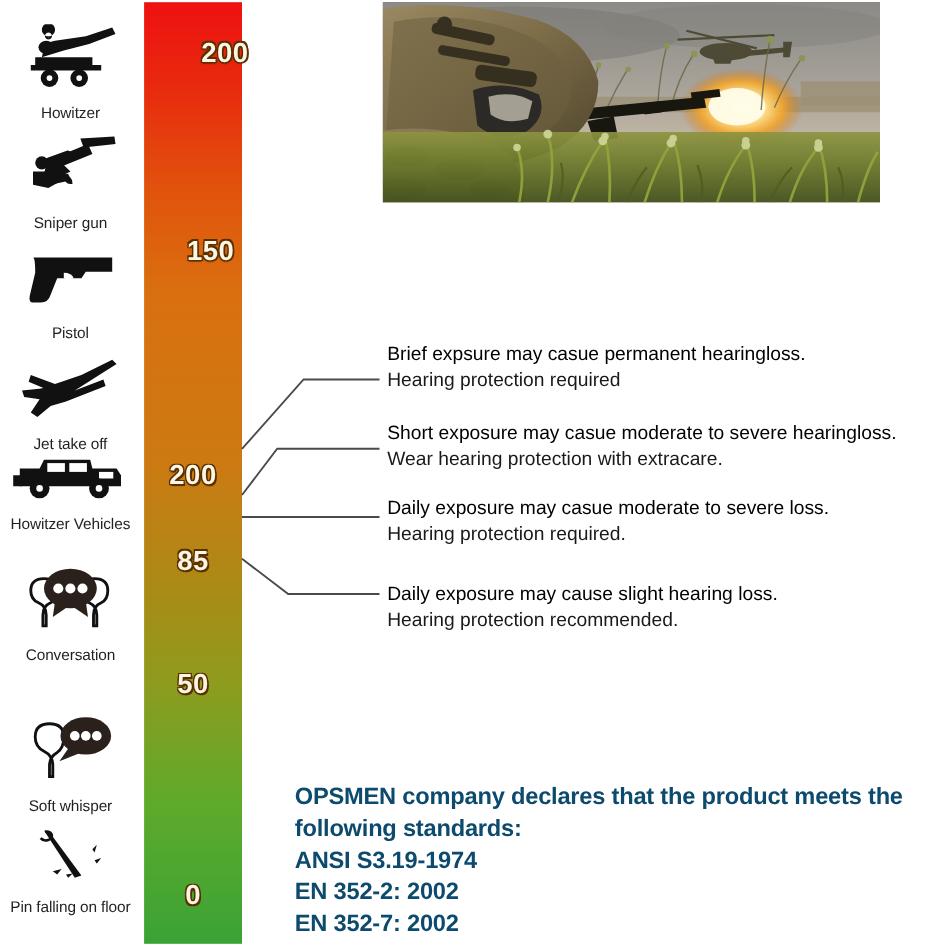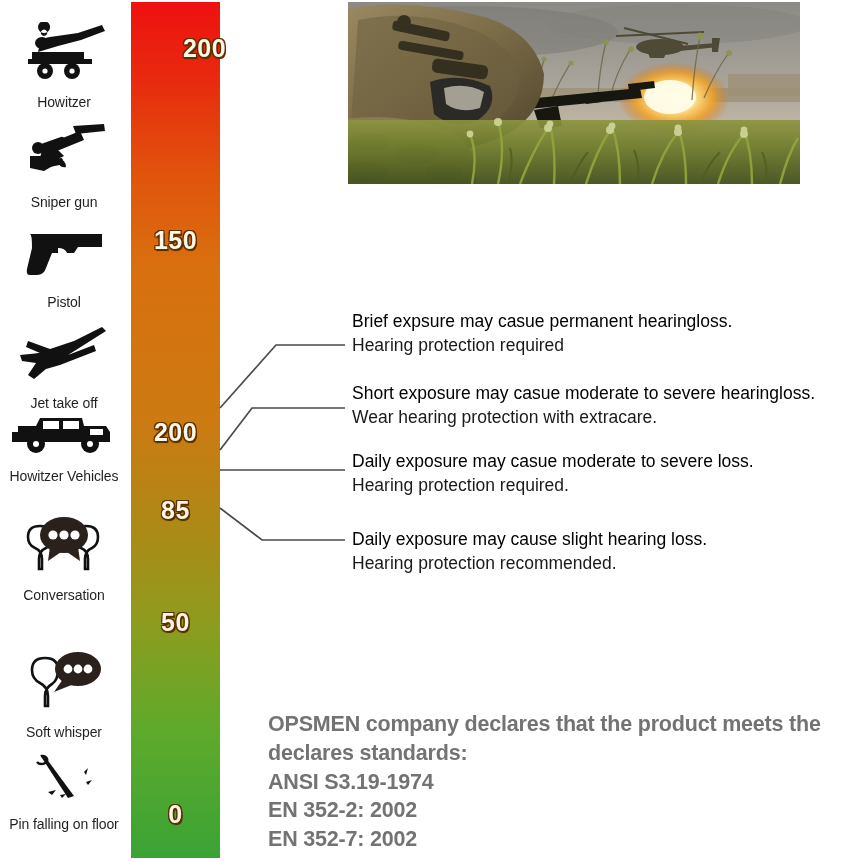--- a/index.html
+++ b/index.html
@@ -127,21 +127,21 @@
   .standards {
     position: absolute;
     left: 268px;
     top: 710px;
     width: 594px;
   }
   .standards .sline {
     display: block;
     font-size: 21.5px;
     font-weight: bold;
-    color: #737373;
+    color: #0c4a6e;
     line-height: 1.34;
     letter-spacing: -0.2px;
     white-space: nowrap;
   }
 </style>
 </head>
 <body>
 
 <div id="page">
 
@@ -288,21 +288,21 @@
             <path d="M46 43 L52 42 L48 46 Z"></path>
           </g>
         </svg>
       </span>
       <span class="src-label">Pin falling on floor</span>
     </div>
   </div>
 
   <div class="scale-bar">
     <span class="scale-tick" style="top:32px;padding-left:29px;">200</span>
-    <span class="scale-tick" style="top:224px;">150</span>
+    <span class="scale-tick" style="top:212px;margin-left:16px;">150</span>
     <span class="scale-tick" style="top:416px;">200</span>
     <span class="scale-tick" style="top:494px;text-align:center;">85</span>
     <span class="scale-tick" style="top:606px;">50</span>
     <span class="scale-tick" style="top:798px;">0</span>
   </div>
 
   <div class="photo">
     <svg width="452" height="182" viewBox="0 0 452 182">
       <defs>
         <linearGradient id="sky" x1="0" y1="0" x2="0" y2="1">
@@ -458,19 +458,19 @@
     <span class="line2">Hearing protection required.</span>
   </div>
 
   <div class="callout" style="top:528px;">
     <span class="line1">Daily exposure may cause slight hearing loss.</span>
     <span class="line2">Hearing protection recommended.</span>
   </div>
 
   <div class="standards">
     <span class="sline">OPSMEN company declares that the product meets the</span>
-    <span class="sline">declares standards:</span>
+    <span class="sline">following standards:</span>
     <span class="sline">ANSI S3.19-1974</span>
     <span class="sline">EN 352-2:  2002</span>
     <span class="sline">EN 352-7:  2002</span>
   </div>
 
 </div>
 
 </body></html>

